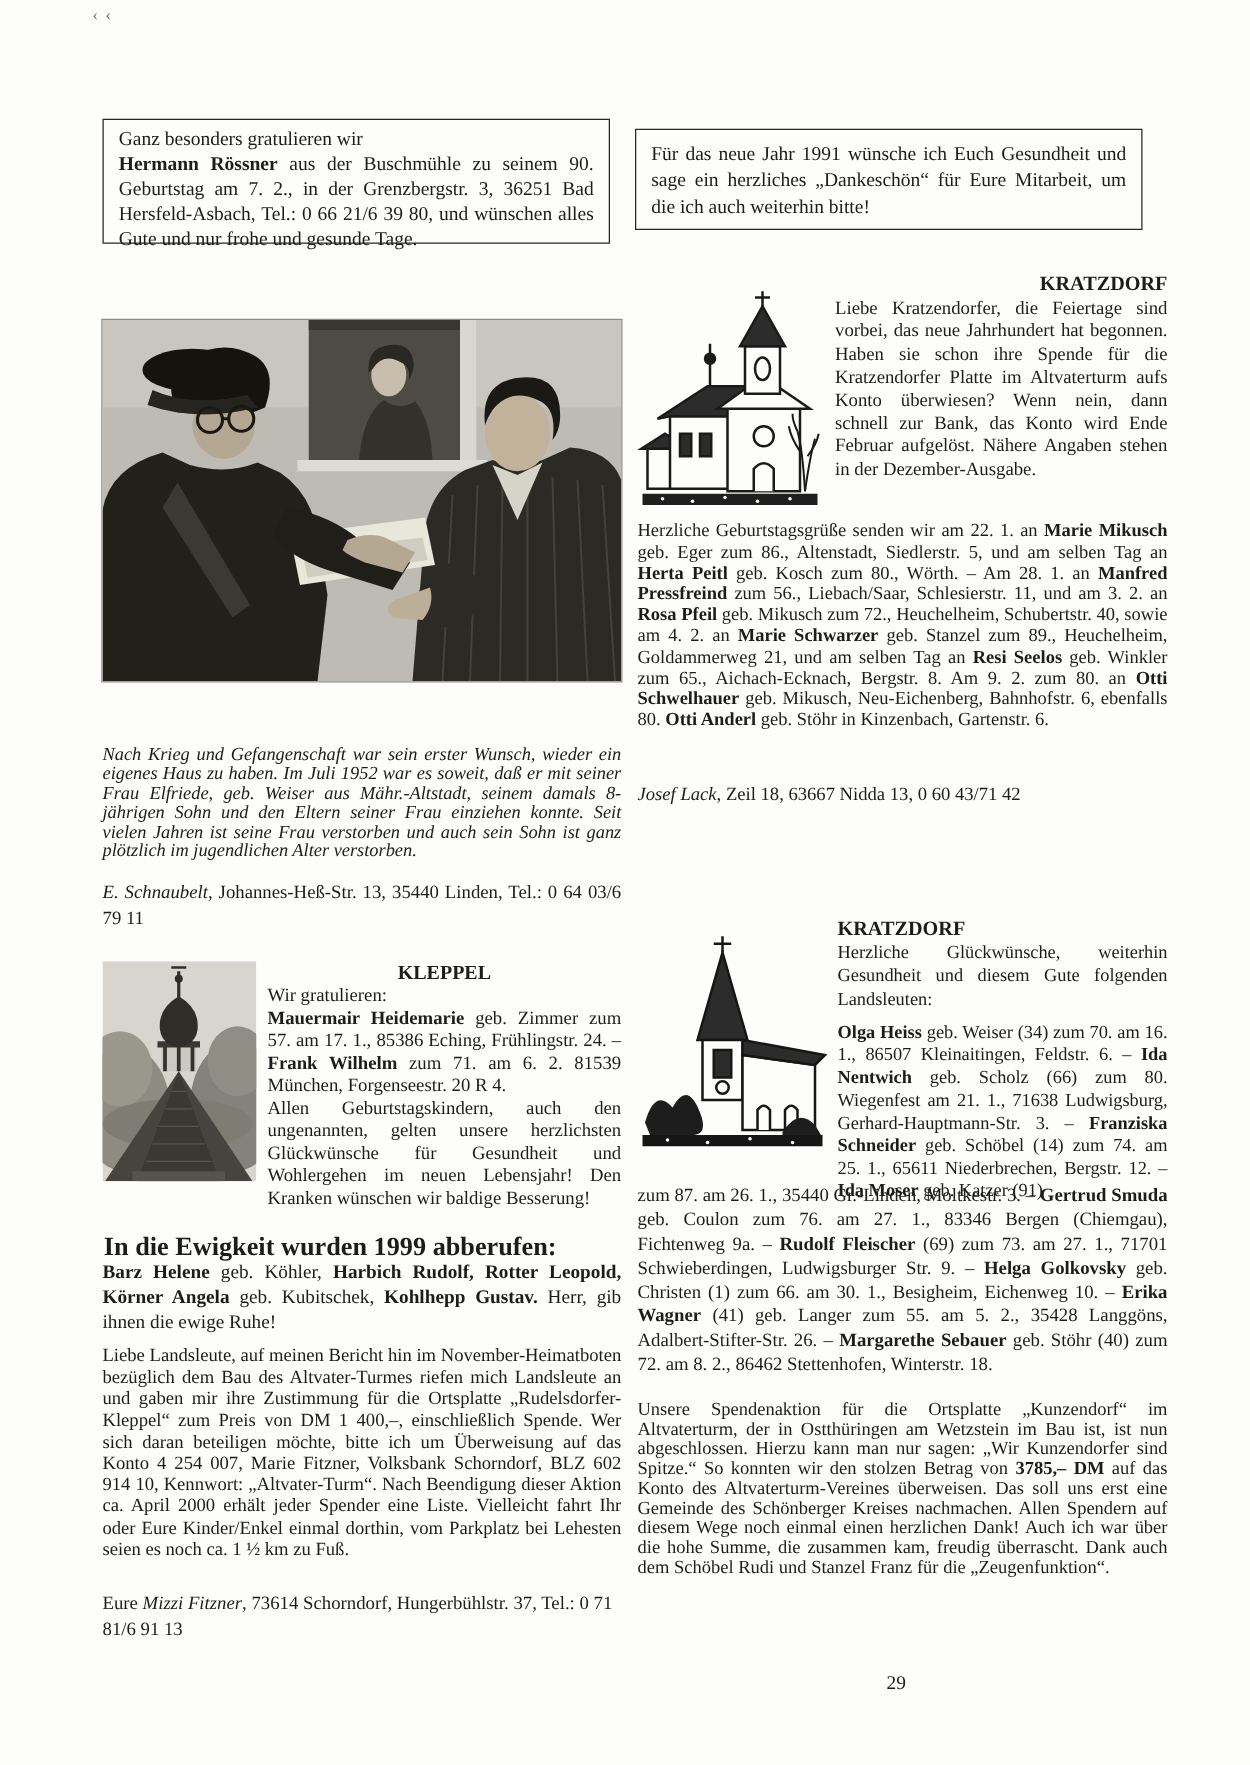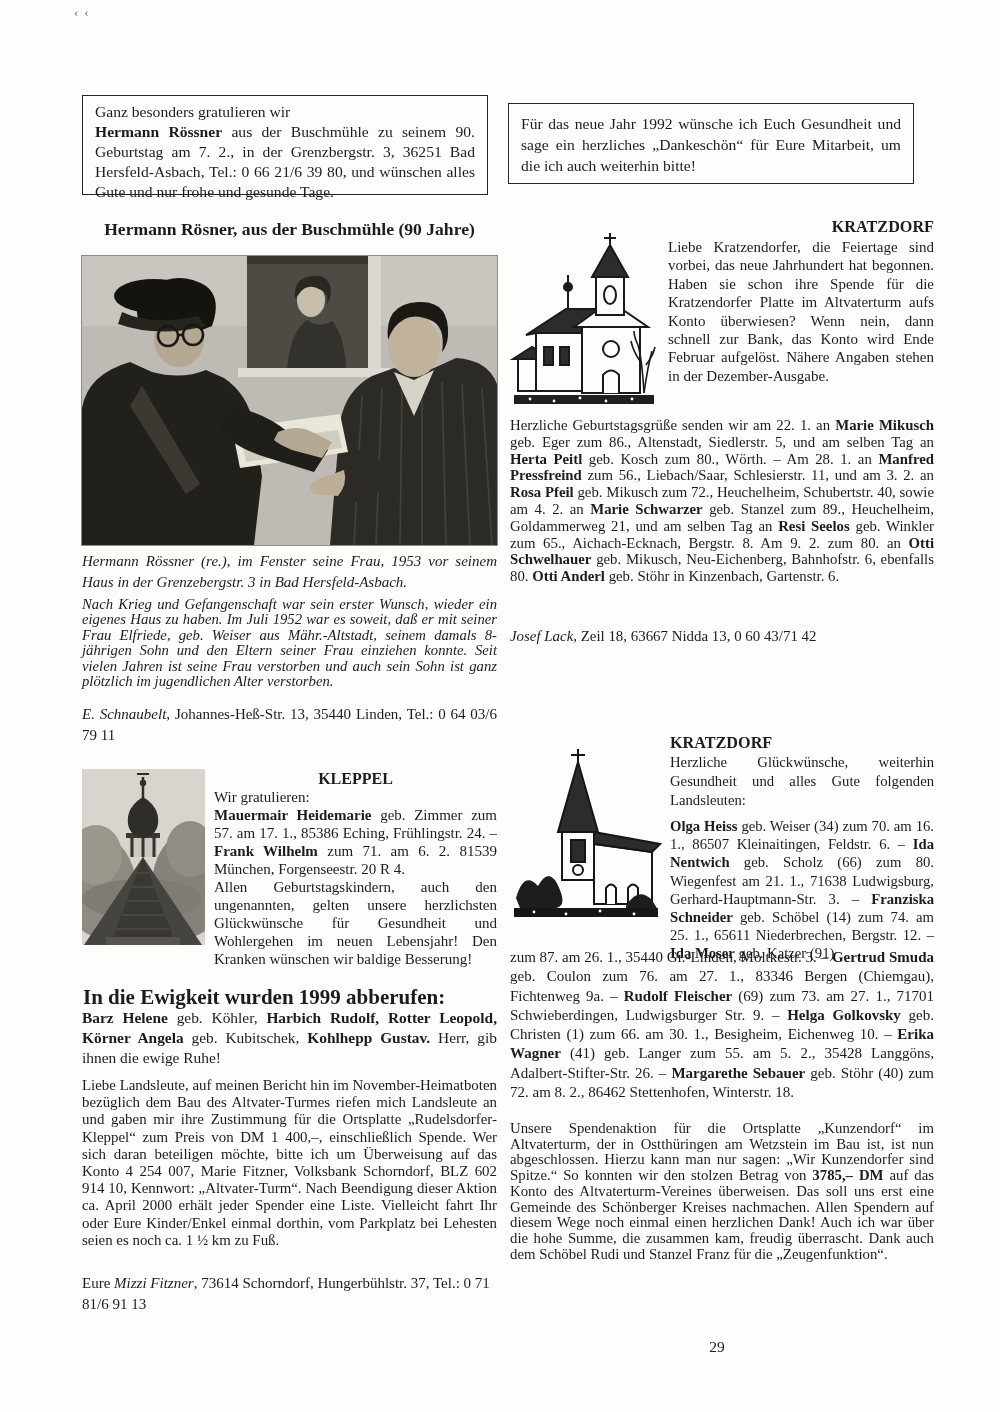--- a/index.html
+++ b/index.html
@@ -72,24 +72,23 @@
 <div class="page">
 
   <div class="abs scanmarks">‹‹</div>
 
   <div class="abs box" id="box-left">
     <p class="box-text prewrap jtext" style="margin:0"><span>Ganz besonders gratulieren wir
 </span><span style="font-weight: bold;">Hermann Rössner</span><span> aus der Buschmühle zu seinem 90. Geburtstag am 7. 2., in der Grenzbergstr. 3, 36251 Bad Hersfeld-Asbach, Tel.: 0 66 21/6 39 80, und wünschen alles Gute und nur frohe und gesunde Tage.</span></p>
   </div>
 
   <div class="abs box" id="box-right">
-    <p class="box-text jtext" style="margin:0">Für das neue Jahr 1992 wünsche ich Euch Gesundheit und sage ein herzliches „Dankeschön“ für Eure Mitarbeit, um die ich auch weiterhin bitte!</p>
-  </div>
-
-  <h2 class="abs" id="article-title">Hermann Rösner, aus der Buschmühle (90 Jahre)</h2>
+    <p class="box-text jtext" style="margin:0">Für das neue Jahr 1991 wünsche ich Euch Gesundheit und sage ein herzliches „Dankeschön“ für Eure Mitarbeit, um die ich auch weiterhin bitte!</p>
+  </div>
+
 
   <div class="abs" id="photo">
     <svg width="415" height="289" viewBox="0 0 415 289">
       <rect width="415" height="289" fill="#bdbbb3"></rect>
       <rect width="415" height="70" fill="#c8c6be"></rect>
       <rect x="165" y="0" width="132" height="114" fill="#4e4b44"></rect>
       <rect x="286" y="0" width="13" height="114" fill="#d9d7cf"></rect>
       <rect x="165" y="0" width="121" height="8" fill="#39362f"></rect>
       <path d="M205 114 q3 -38 20 -50 q13 9 25 1 q13 15 14 49 z" fill="#33312b"></path>
       <ellipse cx="229" cy="44" rx="14" ry="17" fill="#c7beac"></ellipse>
@@ -119,21 +118,20 @@
       <path d="M306 84 q-4 -36 30 -38 q32 -2 30 34 q-1 10 -6 16 q4 -26 -12 -32 q-22 -10 -36 8 q-4 6 -6 12 z" fill="#1b1914"></path>
       <path d="M150 172 L258 158 L266 196 L158 212 Z" fill="#e9e6da"></path>
       <path d="M160 186 L256 174 L260 192 L164 206 Z" fill="#cfccc0"></path>
       <path d="M148 150 q34 6 58 26 l40 18 -14 22 -52 -16 q-30 -10 -44 -28 z" fill="#201e19"></path>
       <path d="M196 176 q20 -8 34 0 l20 10 -10 16 -30 -8 q-14 -6 -18 -10 z" fill="#b4a892"></path>
       <path d="M262 200 q-18 26 -4 40 l28 10 q20 -22 14 -44 l-20 -12 z" fill="#2c2a25"></path>
       <path d="M262 214 l-28 10 q-10 6 -2 14 l24 2 q10 -12 6 -26 z" fill="#bcae97"></path>
     </svg>
   </div>
 
-  <p class="abs ital jtext" id="caption">Hermann Rössner (re.), im Fenster seine Frau, 1953 vor seinem Haus in der Grenzebergstr. 3 in Bad Hersfeld-Asbach.</p>
 
   <p class="abs ital jtext" id="article-body">Nach Krieg und Gefangenschaft war sein erster Wunsch, wieder ein eigenes Haus zu haben. Im Juli 1952 war es soweit, daß er mit seiner Frau Elfriede, geb. Weiser aus Mähr.-Altstadt, seinem damals 8-jährigen Sohn und den Eltern seiner Frau einziehen konnte. Seit vielen Jahren ist seine Frau verstorben und auch sein Sohn ist ganz plötzlich im jugendlichen Alter verstorben.</p>
 
   <p class="abs jtext" id="contact1"><span style="font-style: italic;">E. Schnaubelt,</span><span> Johannes-Heß-Str. 13, 35440 Linden, Tel.: 0 64 03/6 79 11</span></p>
 
   <div class="abs" id="kleppel">
     <div class="kl-img">
       <svg width="123" height="176" viewBox="0 0 123 176">
         <rect width="123" height="176" fill="#d7d5cd"></rect>
         <ellipse cx="18" cy="118" rx="36" ry="50" fill="#8e8c82"></ellipse>
@@ -256,21 +254,21 @@
         <g fill="#fdfdfb">
           <circle cx="24" cy="166" r="1.4"></circle>
             <circle cx="56" cy="168" r="1.4"></circle>
           <circle cx="90" cy="165" r="1.4"></circle>
             <circle cx="124" cy="168" r="1.4"></circle>
         </g>
       </svg>
     </div>
     <div class="kz-text">
       <h3>KRATZDORF</h3>
-      <p class="jtext">Herzliche Glückwünsche, weiterhin Gesundheit und alles Gute folgenden Landsleuten:</p>
+      <p class="jtext">Herzliche Glückwünsche, weiterhin Gesundheit und diesem Gute folgenden Landsleuten:</p>
       <p class="jtext listp"><span style="font-weight: bold;">Olga Heiss</span><span> geb. Weiser (34) zum 70. am 16. 1., 86507 Kleinaitingen, Feldstr. 6. – </span><span style="font-weight: bold;">Ida Nentwich</span><span> geb. Scholz (66) zum 80. Wiegenfest am 21. 1., 71638 Ludwigsburg, Gerhard-Hauptmann-Str. 3. – </span><span style="font-weight: bold;">Franziska Schneider</span><span> geb. Schöbel (14) zum 74. am 25. 1., 65611 Niederbrechen, Bergstr. 12. – </span><span style="font-weight: bold;">Ida Moser</span><span> geb. Katzer (91)</span></p>
     </div>
   </div>
 
   <p class="abs jtext" id="kunzfull"><span>zum 87. am 26. 1., 35440 Gr.-Linden, Moltkestr. 3. – </span><span style="font-weight: bold;">Gertrud Smuda</span><span> geb. Coulon zum 76. am 27. 1., 83346 Bergen (Chiemgau), Fichtenweg 9a. – </span><span style="font-weight: bold;">Rudolf Fleischer</span><span> (69) zum 73. am 27. 1., 71701 Schwieberdingen, Ludwigsburger Str. 9. – </span><span style="font-weight: bold;">Helga Golkovsky</span><span> geb. Christen (1) zum 66. am 30. 1., Besigheim, Eichenweg 10. – </span><span style="font-weight: bold;">Erika Wagner</span><span> (41) geb. Langer zum 55. am 5. 2., 35428 Langgöns, Adalbert-Stifter-Str. 26. – </span><span style="font-weight: bold;">Margarethe Sebauer</span><span> geb. Stöhr (40) zum 72. am 8. 2., 86462 Stettenhofen, Winterstr. 18.</span></p>
 
   <p class="abs jtext" id="donation"><span>Unsere Spendenaktion für die Ortsplatte „Kunzendorf“ im Altvaterturm, der in Ostthüringen am Wetzstein im Bau ist, ist nun abgeschlossen. Hierzu kann man nur sagen: „Wir Kunzendorfer sind Spitze.“ So konnten wir den stolzen Betrag von </span><span style="font-weight: bold;">3785,– DM</span><span> auf das Konto des Altvaterturm-Vereines überweisen. Das soll uns erst eine Gemeinde des Schönberger Kreises nachmachen. Allen Spendern auf diesem Wege noch einmal einen herzlichen Dank! Auch ich war über die hohe Summe, die zusammen kam, freudig überrascht. Dank auch dem Schöbel Rudi und Stanzel Franz für die „Zeugenfunktion“.</span></p>
 
   <div class="abs" id="pagenum">29</div>
 

